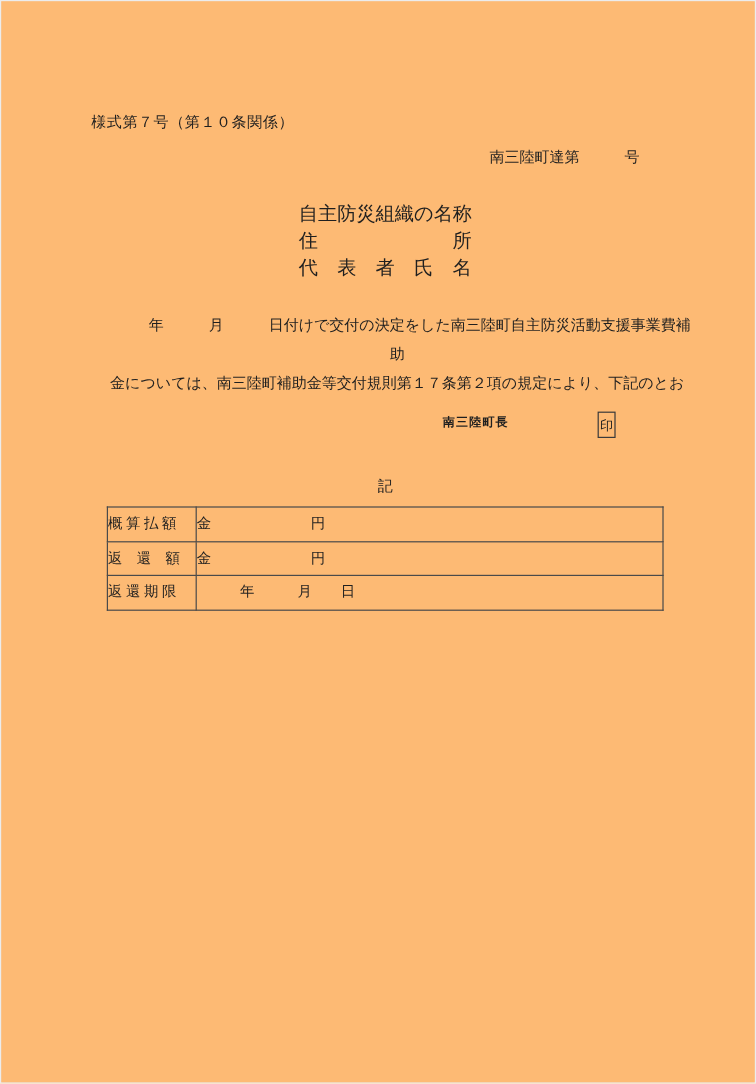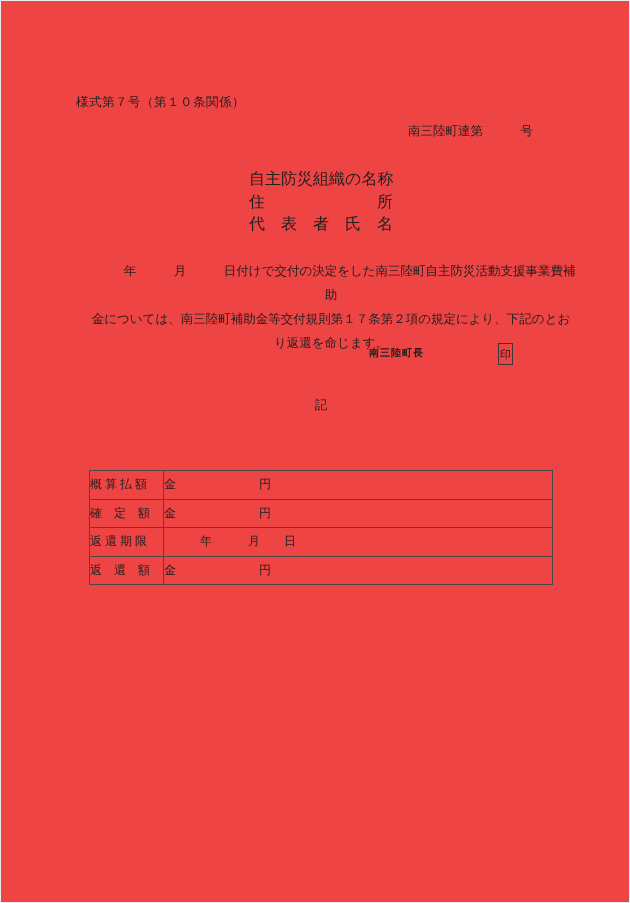--- a/index.html
+++ b/index.html
@@ -4,21 +4,21 @@
 <style>
   html, body {
     margin: 0;
     padding: 0;
     background: #fdfdfd;
   }
   .page {
     position: relative;
     width: 630px;
     height: 903px;
-    background: #ef4444;
+    background: #fdba74;
     border: 1px solid #ececec;
     box-sizing: border-box;
     font-family: "Liberation Serif", "DejaVu Serif", serif;
     color: #1f1f1f;
     overflow: hidden;
   }
   .abs { position: absolute; }
   .form-number {
     left: 75px; top: 91px;
     font-size: 12.5px; line-height: 20px;
@@ -58,21 +58,20 @@
     text-align: center;
     font-size: 12.5px; line-height: 20px;
   }
   table.amount-table {
     position: absolute;
     left: 88px; top: 421px;
     width: 464px;
     border-collapse: collapse;
     table-layout: fixed;
     font-size: 12px;
-    margin-top: 48px;
   }
   table.amount-table td {
     border: 1px solid #4a4a4a;
     height: 27.5px;
     padding: 0;
     vertical-align: middle;
   }
   td.label-cell { width: 74px; padding-left: 12px; box-sizing: border-box; }
   td.value-cell { padding-left: 13px; }
   .lbl-wide { letter-spacing: 3px; }
@@ -89,21 +88,20 @@
 
   <div class="abs recipient">
     <div>自主防災組織の名称</div>
     <div>住　　　　　　　所</div>
     <div>代　表　者　氏　名</div>
   </div>
 
   <div class="abs body-text">
     <div>　　　年　　　月　　　日付けで交付の決定をした南三陸町自主防災活動支援事業費補助</div>
     <div>金については、南三陸町補助金等交付規則第１７条第２項の規定により、下記のとお</div>
-    <div>り返還を命じます。</div>
   </div>
 
   <div class="abs signer">
     <span>南三陸町長</span>
   </div>
 
   <div class="abs seal-box">
     <span>印</span>
   </div>
 
@@ -114,38 +112,30 @@
       <tr>
         <td class="label-cell">
           <span class="lbl-wide">概算払額</span>
         </td>
         <td class="value-cell">
           <span class="kin">金</span><span>円</span>
         </td>
       </tr>
       <tr>
         <td class="label-cell">
-          <span>確　定　額</span>
+          <span>返　還　額</span>
         </td>
         <td class="value-cell">
           <span class="kin">金</span><span>円</span>
         </td>
       </tr>
       <tr>
         <td class="label-cell">
           <span class="lbl-wide">返還期限</span>
         </td>
         <td class="value-cell">
           <span>　　　年　　　月　　日</span>
         </td>
       </tr>
-      <tr>
-        <td class="label-cell">
-          <span>返　還　額</span>
-        </td>
-        <td class="value-cell">
-          <span class="kin">金</span><span>円</span>
-        </td>
-      </tr>
     </tbody>
   </table>
 
 </div>
 
 </body></html>

